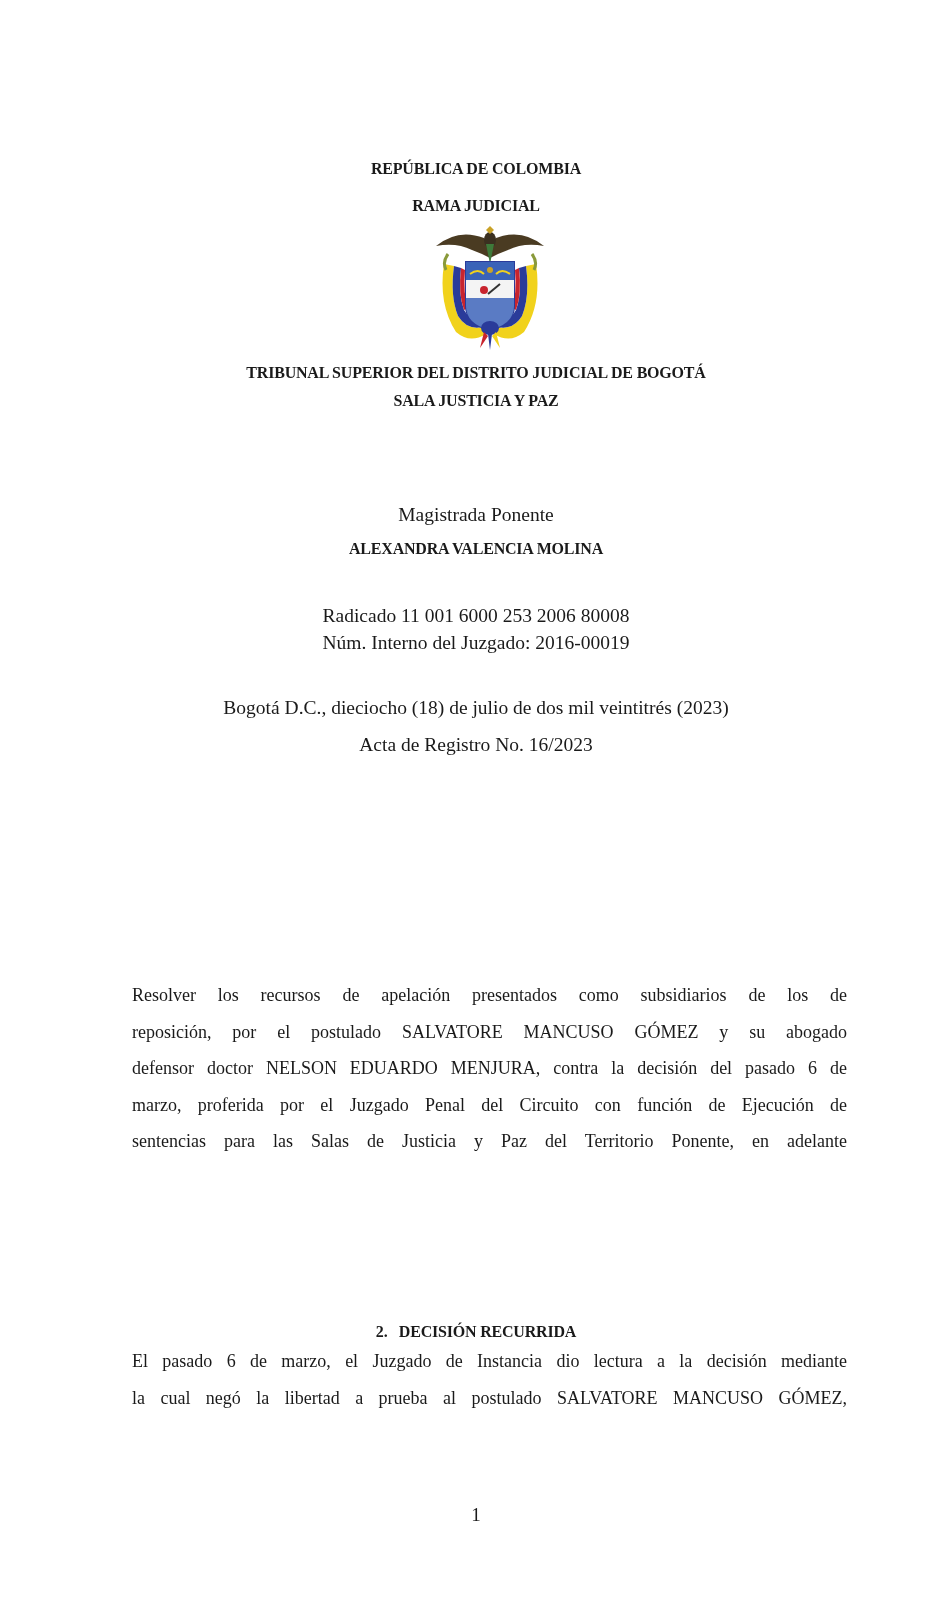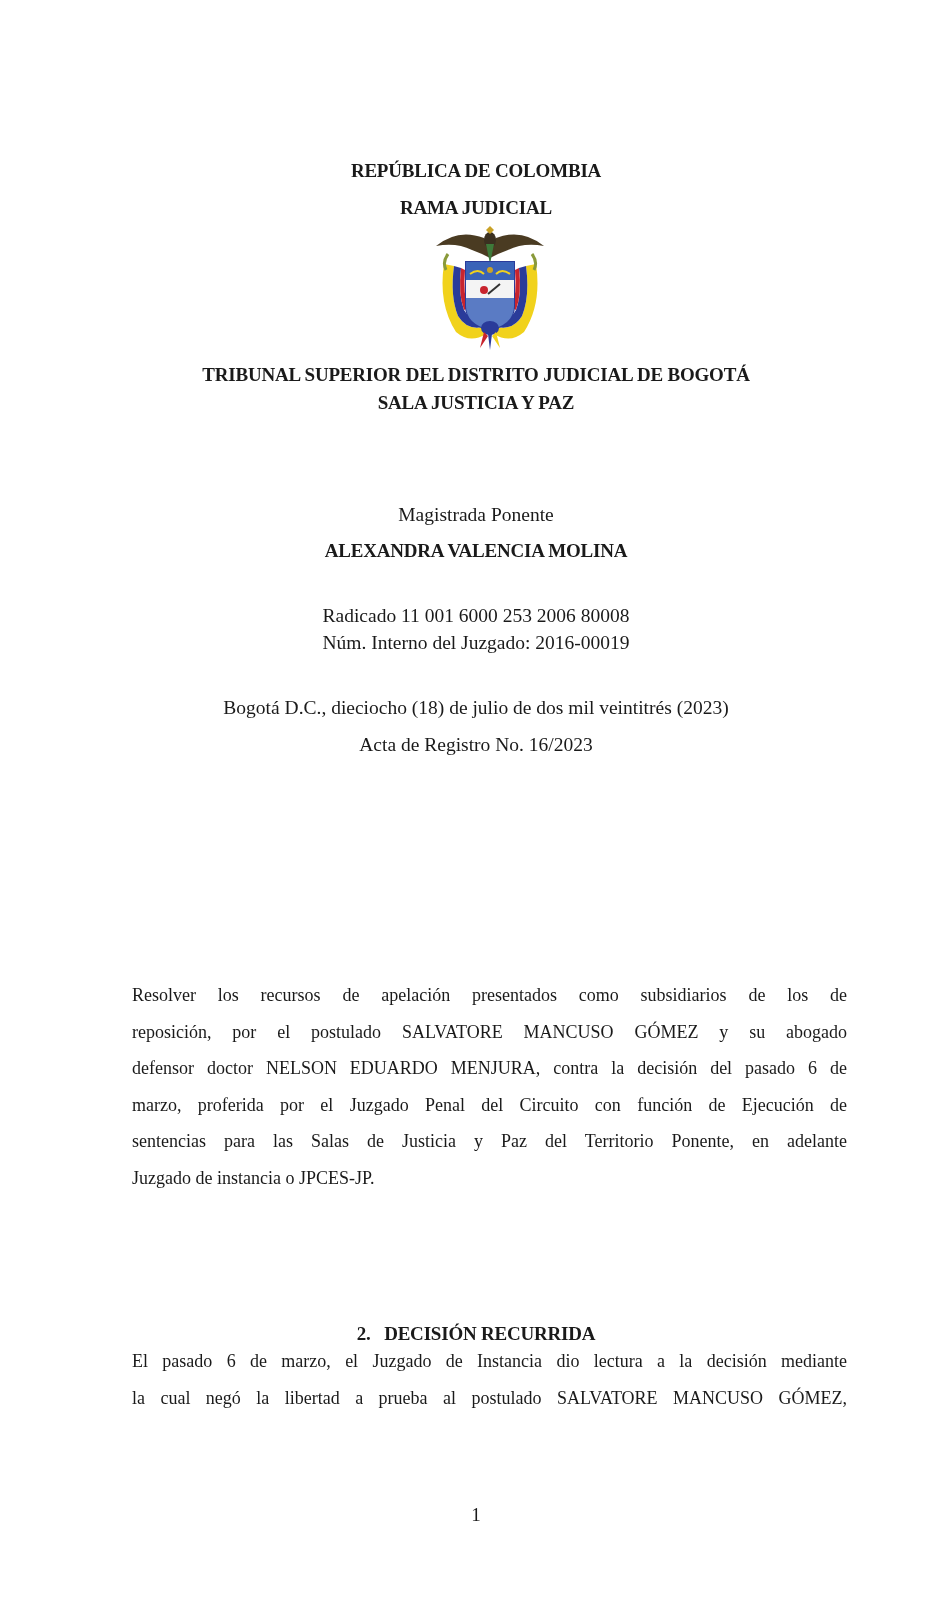--- a/index.html
+++ b/index.html
@@ -1,21 +1,21 @@
 <!DOCTYPE html>
 <html><head>
   <meta charset="utf-8">
   <style>
     html, body { margin: 0; padding: 0; background: #ffffff; }
     body { width: 952px; height: 1600px; position: relative; overflow: hidden;
       font-family: "Liberation Serif", "DejaVu Serif", serif; color: #1a1a1a; }
     .page { position: absolute; left: 0; top: 0; width: 952px; height: 1600px; }
     .center { position: absolute; left: 0; width: 952px; text-align: center; white-space: nowrap; }
     .bold { font-weight: bold; }
-    .hdr { font-size: 19px; letter-spacing: -0.2px; }
+    .hdr { font-size: 16px; letter-spacing: -0.2px; }
     .body-text { font-size: 19.5px; }
     .crest { position: absolute; left: 428px; top: 224px; width: 124px; height: 128px; }
     .para { position: absolute; left: 132px; width: 715px; font-size: 18px; line-height: 36.5px;
       text-align: justify; }
     .para .line { display: block; text-align: justify; text-align-last: justify; height: 36.5px; }
     .para .line.last { text-align-last: left; }
     .pagenum { font-size: 19px; }
   </style>
 </head>
 <body>
@@ -71,21 +71,20 @@
   <div class="center body-text" style="top:697px;">Bogotá D.C., dieciocho (18) de julio de dos mil veintitrés (2023)</div>
   <div class="center body-text" style="top:734px;">Acta de Registro No. 16/2023</div>
 
 
   <div class="para" style="top:977px;">
     <span class="line">Resolver los recursos de apelación presentados como subsidiarios de los de</span>
     <span class="line">reposición, por el postulado SALVATORE MANCUSO GÓMEZ y su abogado</span>
     <span class="line">defensor doctor NELSON EDUARDO MENJURA, contra la decisión del pasado 6 de</span>
     <span class="line">marzo, proferida por el Juzgado Penal del Circuito con función de Ejecución de</span>
     <span class="line">sentencias para las Salas de Justicia y Paz del Territorio Ponente, en adelante</span>
-    <span class="line last">Juzgado de instancia o JPCES-JP.</span>
   </div>
 
   <div class="center bold hdr" style="top:1275px; white-space:pre;margin-top:48px;">2.   DECISIÓN RECURRIDA</div>
 
   <div class="para" style="top:1343px;">
     <span class="line">El pasado 6 de marzo, el Juzgado de Instancia dio lectura a la decisión mediante</span>
     <span class="line">la cual negó la libertad a prueba al postulado SALVATORE MANCUSO GÓMEZ,</span>
   </div>
 
   <div class="center pagenum" style="top:1504px;">1</div>

